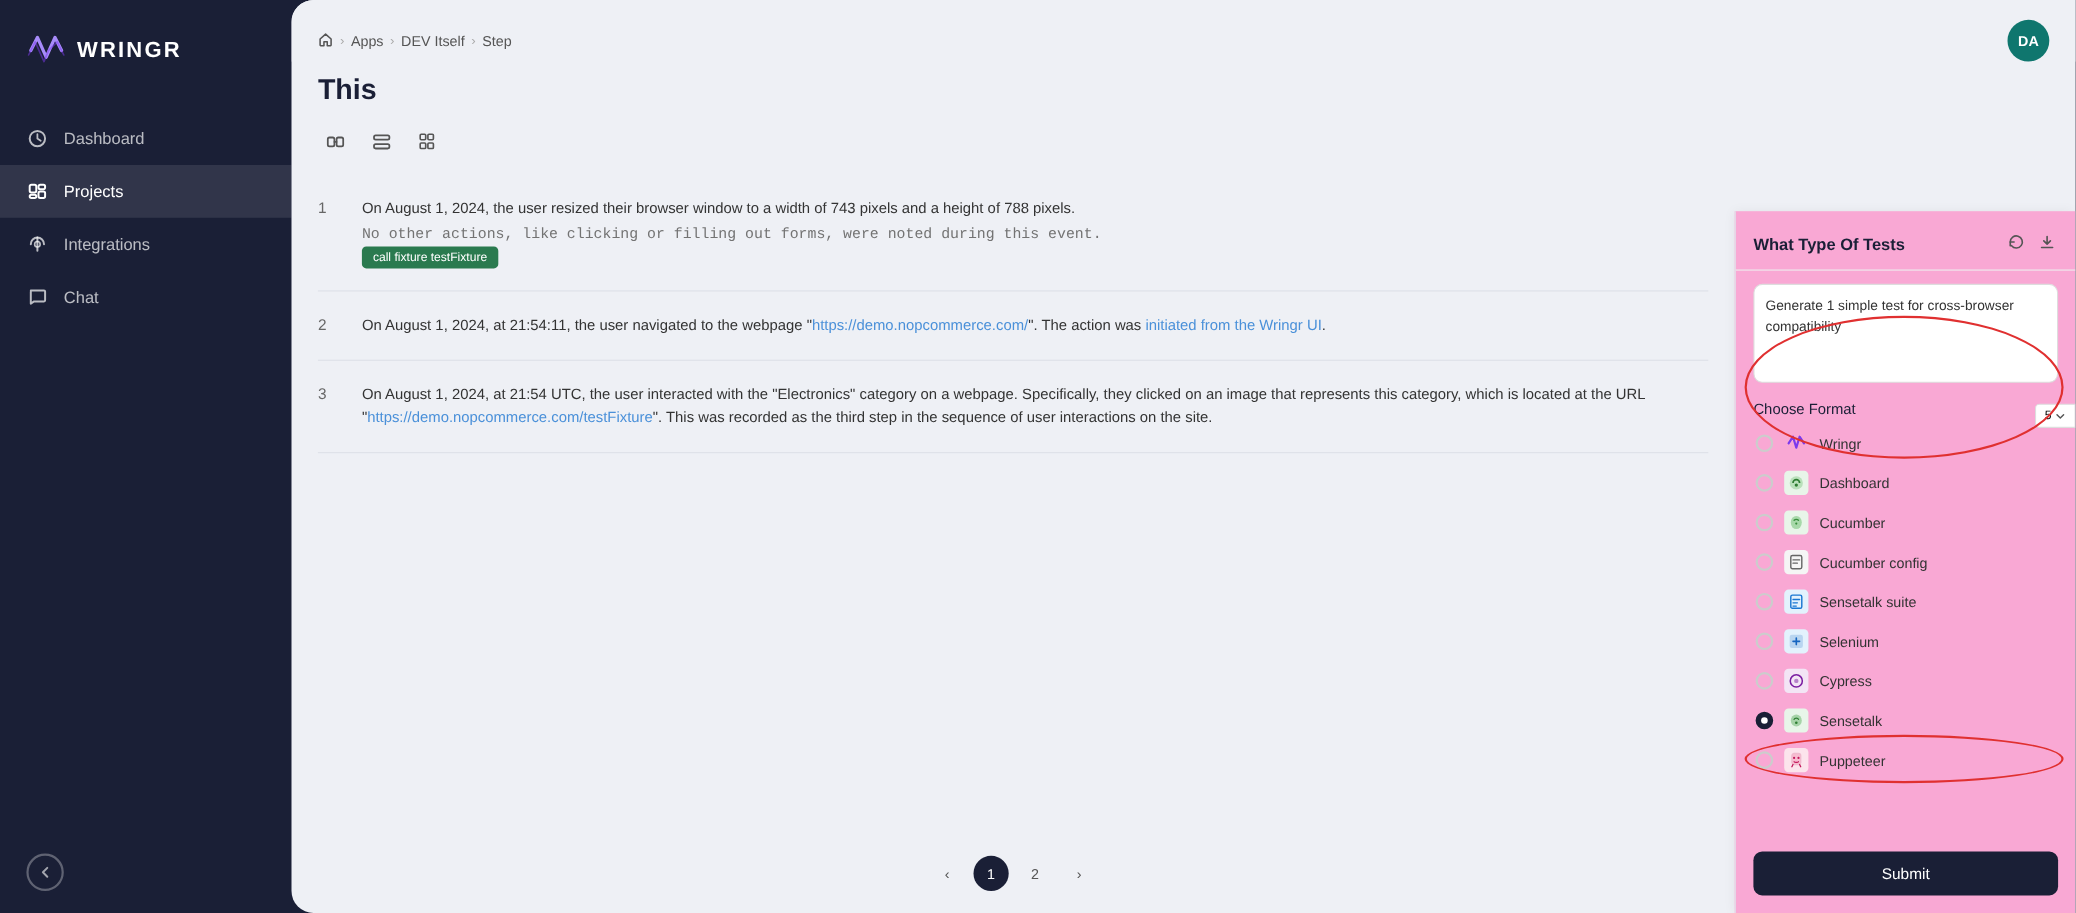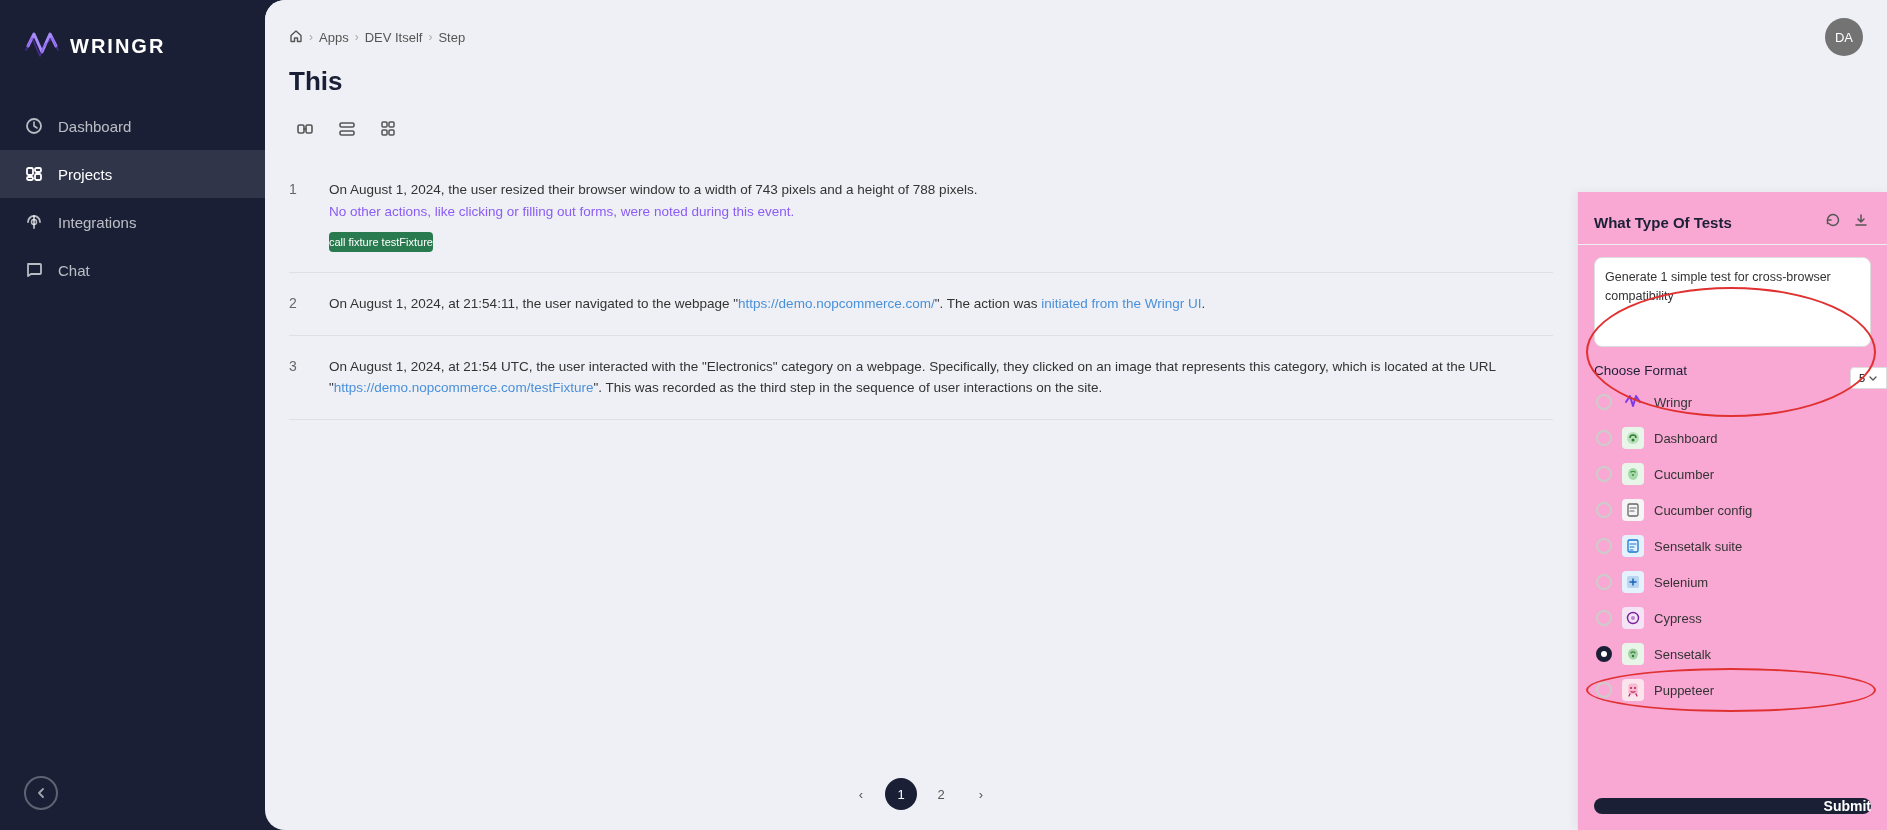--- a/index.html
+++ b/index.html
@@ -107,24 +107,24 @@
       font-size: 12px;
     }
     .breadcrumb a {
       color: #555;
       text-decoration: none;
     }
     .avatar-btn {
       width: 38px;
       height: 38px;
       border-radius: 50%;
-      background: #737373;
+      background: #0f766e;
       color: #fff;
       font-size: 13px;
-      font-weight: 400;
+      font-weight: 700;
       display: flex;
       align-items: center;
       justify-content: center;
       cursor: pointer;
     }
     .page-title {
       padding: 10px 24px 16px 24px;
       font-size: 26px;
       font-weight: 700;
       color: #1a1f36;
@@ -176,25 +176,24 @@
       color: #333;
       line-height: 1.6;
     }
     .step-text a {
       color: #4a90d9;
       text-decoration: none;
       text-align: center;
     }
     .step-badge {
       display: inline-block;
-      margin-top: 10px;
       background: #2a7a4f;
       color: #fff;
       font-size: 11px;
-      padding: 4px 0;
+      padding: 4px 10px;
       border-radius: 4px;
     }
 
     
     .pagination {
       display: flex;
       align-items: center;
       justify-content: center;
       gap: 8px;
       padding: 20px;
@@ -342,25 +341,25 @@
       justify-content: center;
       font-size: 13px;
       flex-shrink: 0;
     }
     .submit-btn {
       margin: 10px 16px 16px 16px;
       background: #1a1f36;
       color: #fff;
       border: none;
       border-radius: 8px;
+      padding: 12px;
       font-size: 14px;
-      font-weight: 700;
+      font-weight: 400;
       cursor: pointer;
       width: calc(100% - 32px);
-      text-align: right;
     }
 
     
     .main-content-wrap {
       flex: 1;
       display: flex;
       overflow: hidden;
     }
     .steps-area {
       flex: 1;
@@ -475,21 +474,21 @@
 
   <div class="main-content-wrap">
     <div class="steps-area">
       <div class="steps-container">
 
         <div class="step-row">
           <span class="step-number">1</span>
           <div class="step-content">
             <div class="step-text">
               On August 1, 2024, the user resized their browser window to a width of 743 pixels and a height of 788 pixels.<br>
-              <span style="color:#8b5cf6;">No other actions, like clicking or filling out forms, were noted during this event.</span>
+              <span style="color:#737373;font-family:Liberation Mono, monospace;">No other actions, like clicking or filling out forms, were noted during this event.</span>
             </div>
             <span class="step-badge">call fixture testFixture</span>
           </div>
         </div>
 
         <div class="step-row">
           <span class="step-number">2</span>
           <div class="step-content">
             <div class="step-text">
               On August 1, 2024, at 21:54:11, the user navigated to the webpage "<a href="#">https://demo.nopcommerce.com/</a>". The action was <a href="#">initiated from the Wringr UI</a>.

